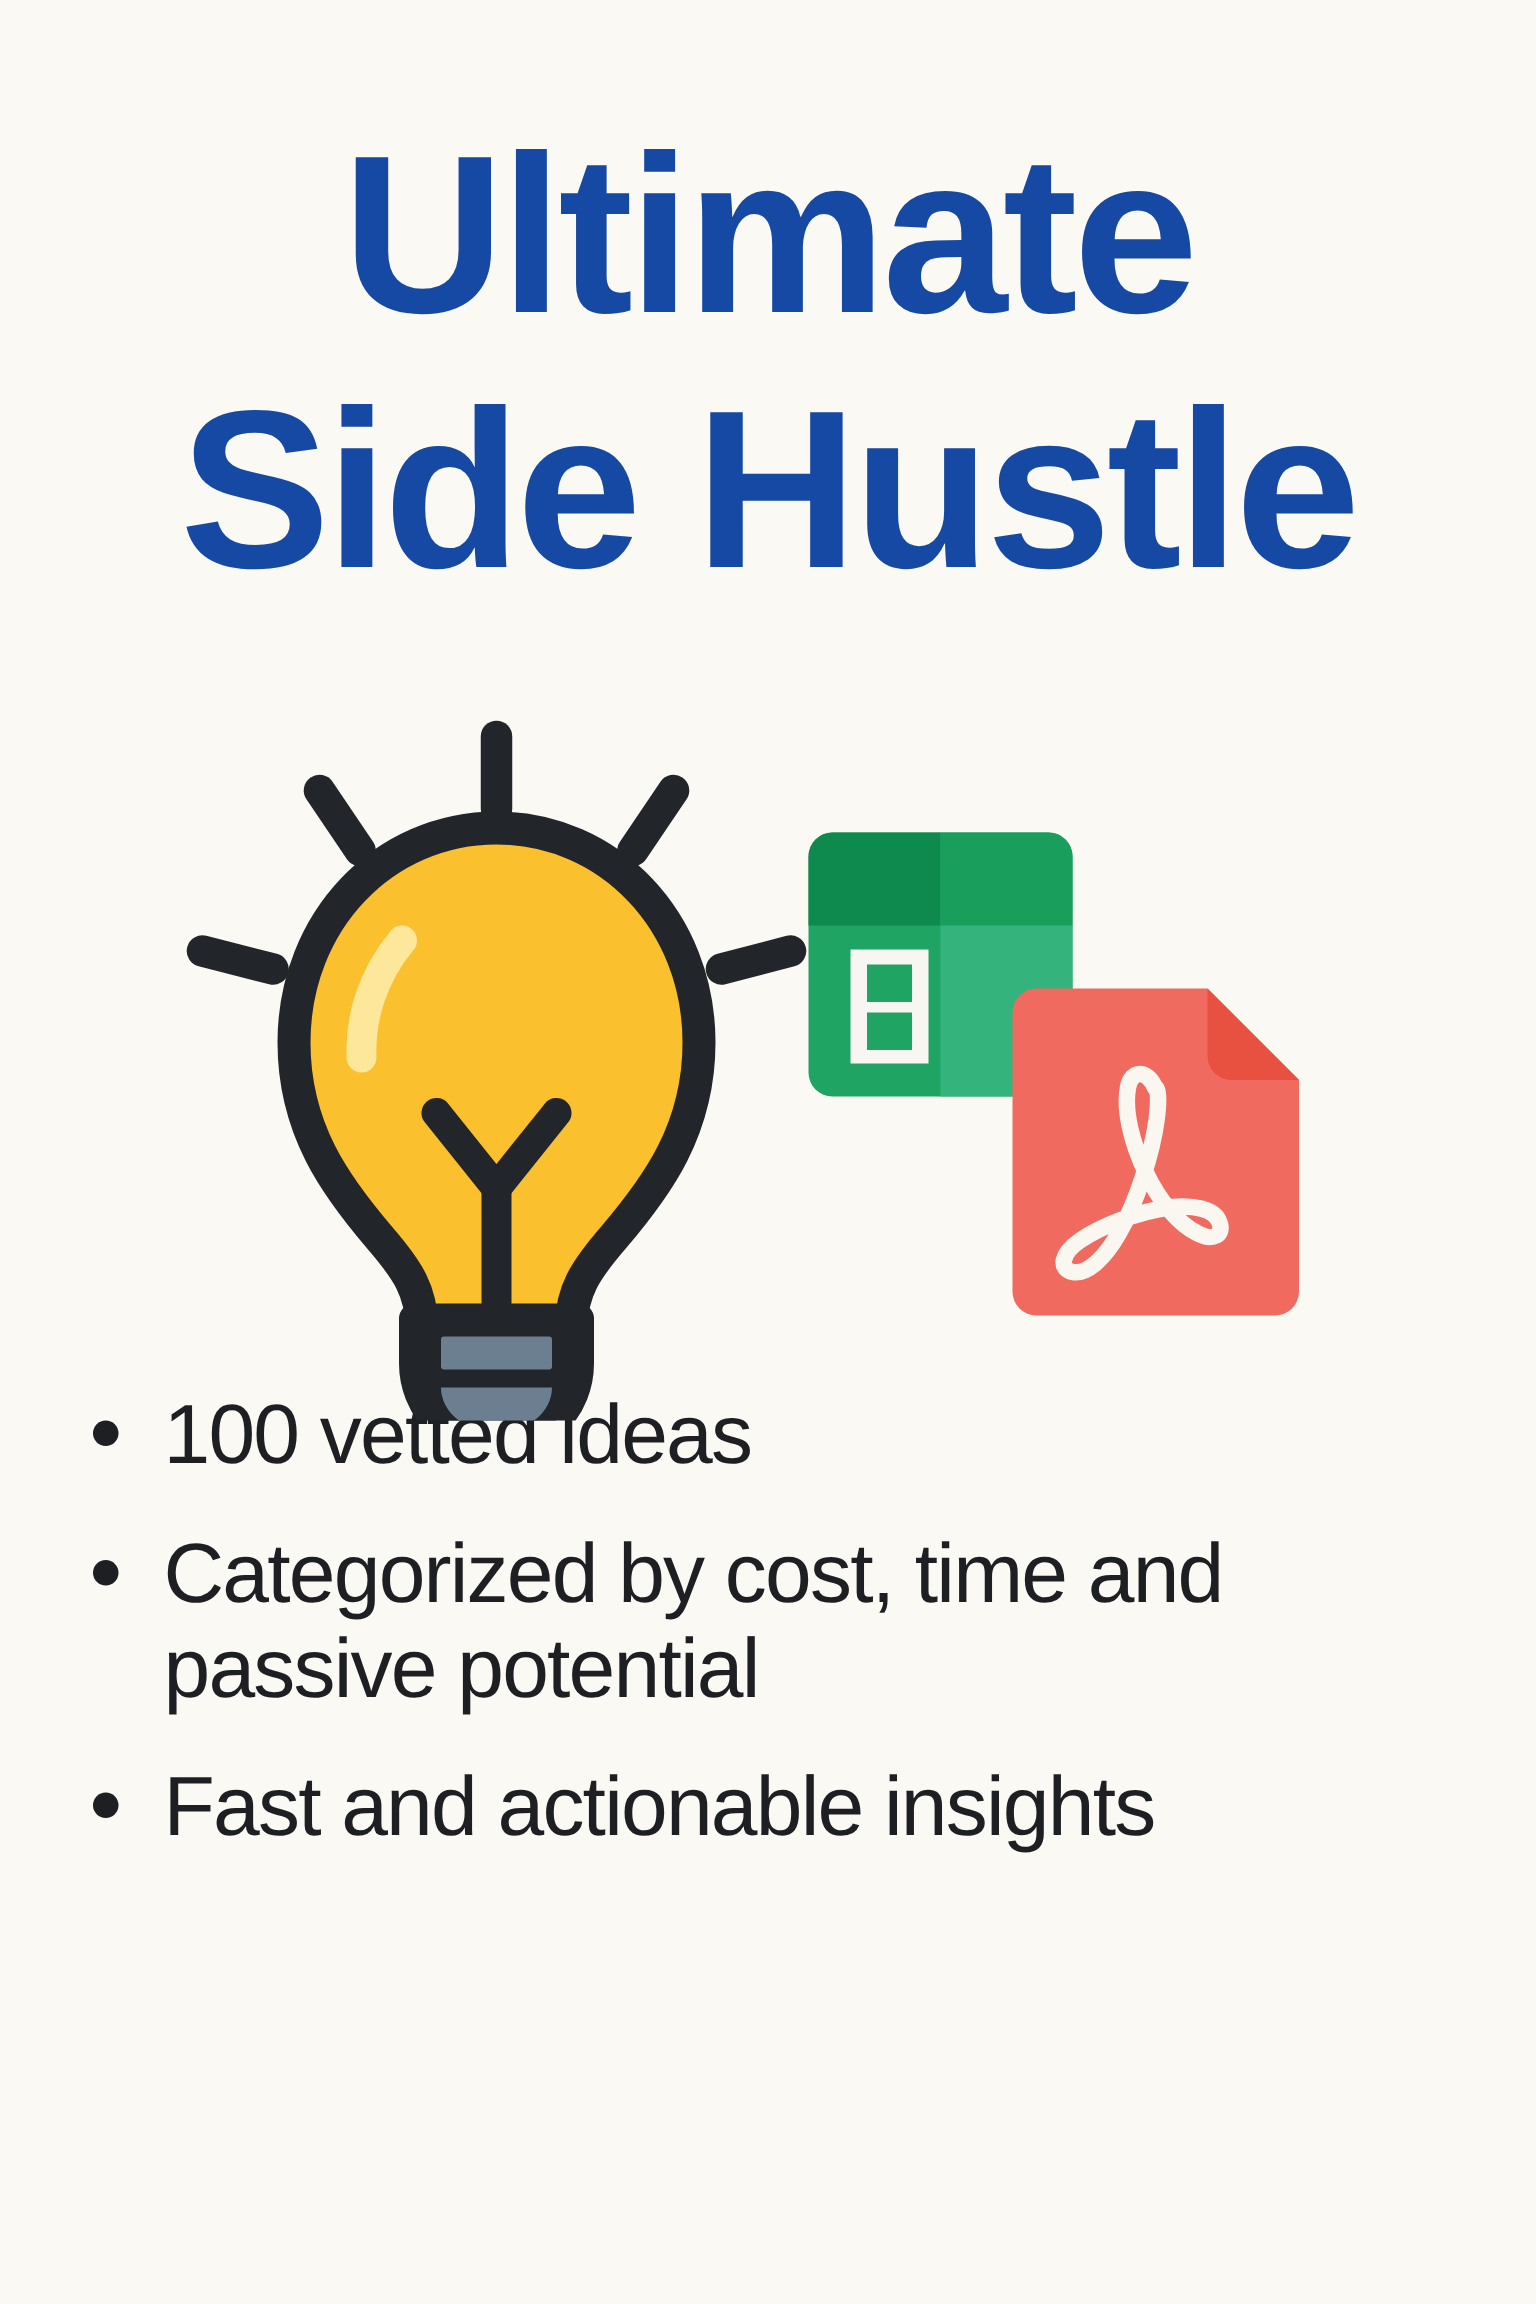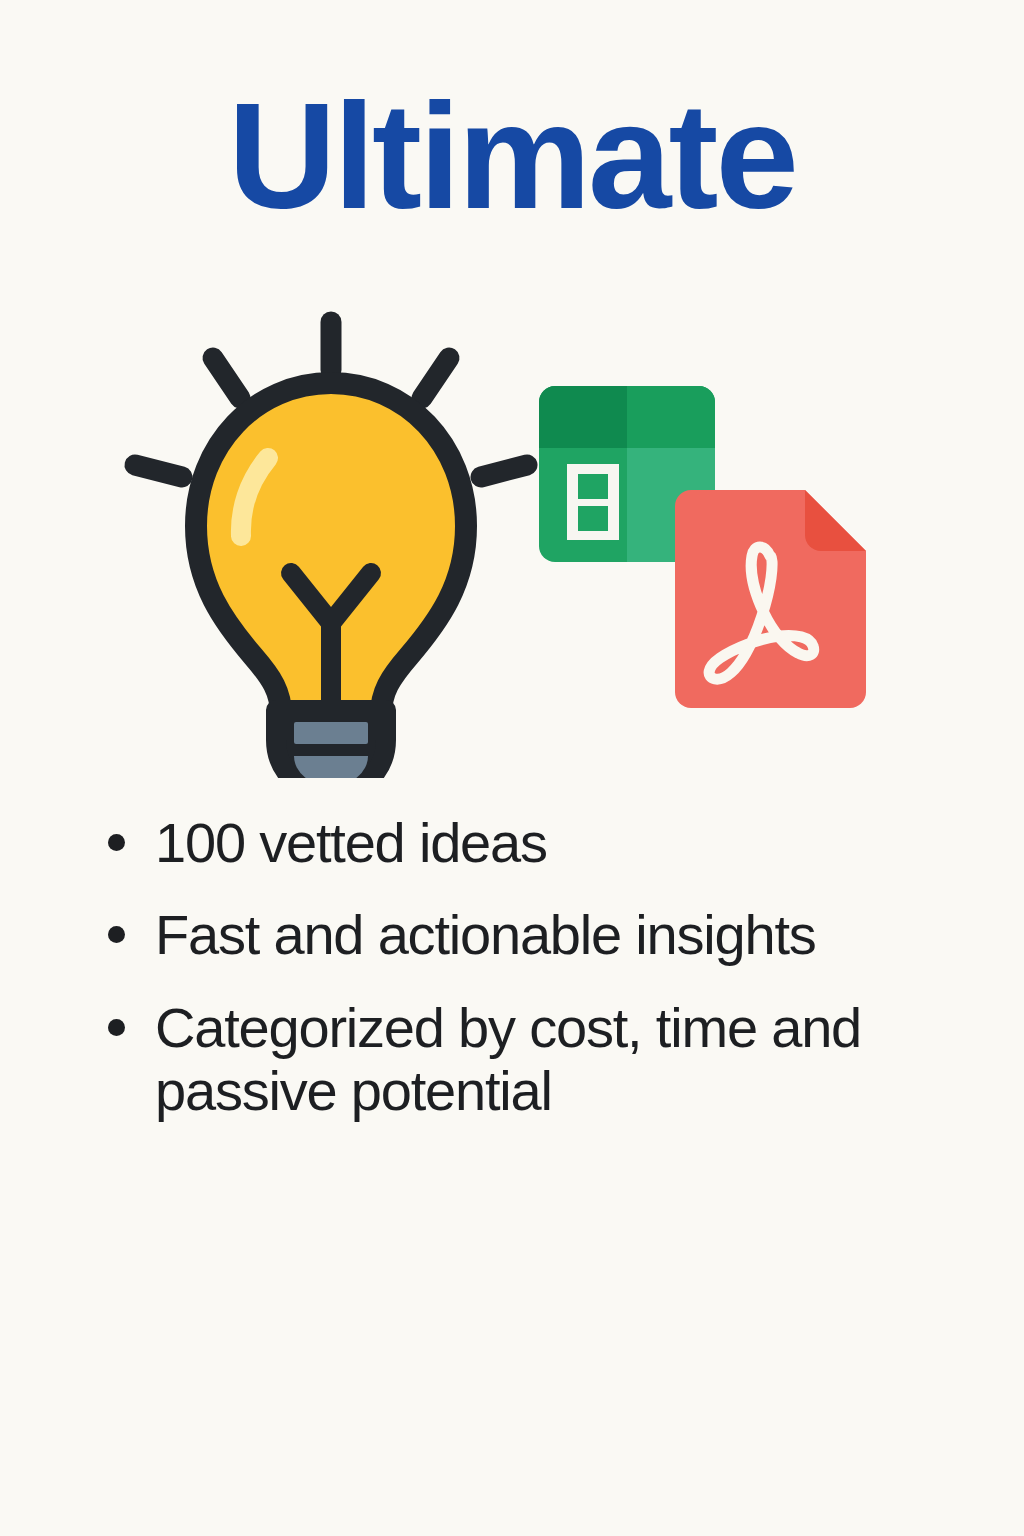--- a/index.html
+++ b/index.html
@@ -57,21 +57,21 @@
   .icon-svg {
     position: absolute;
     left: 0;
     top: 0;
   }
 
   
   .bullets {
     margin-top: 34px;
     width: 1024px;
-    padding-left: 108px;
+    padding-left: 62px;
     padding-right: 40px;
     box-sizing: border-box;
   }
   .bullet-item {
     display: flex;
     align-items: flex-start;
     margin-bottom: 30px;
   }
   .bullet-item:last-child { margin-bottom: 0; }
   .bullet-dot {
@@ -92,20 +92,21 @@
     letter-spacing: -1.2px;
   }
 </style>
 </head>
 <body>
 
 <div class="poster">
 
   <div class="title-block">
     <span class="title-line l1">Ultimate</span>
+    <span class="title-line l2">Side Hustle</span>
   </div>
 
   <div class="icons-row">
     <svg class="icon-svg" width="1024" height="500" viewBox="0 0 1024 500">
 
       <g>
 
         <g stroke="#22262b" stroke-width="21" stroke-linecap="round">
           <line x1="331" y1="44" x2="331" y2="92"></line>
           <line x1="213" y1="80" x2="240" y2="120"></line>
@@ -175,23 +176,23 @@
 
   <div class="bullets">
 
     <div class="bullet-item">
       <span class="bullet-dot"></span>
       <span class="bullet-text">100 vetted ideas</span>
     </div>
 
     <div class="bullet-item">
       <span class="bullet-dot"></span>
-      <span class="bullet-text">Fast and actionable insights</span>
+      <span class="bullet-text">Categorized by cost, time and passive potential</span>
     </div>
 
     <div class="bullet-item">
       <span class="bullet-dot"></span>
-      <span class="bullet-text">Categorized by cost, time and passive potential</span>
+      <span class="bullet-text">Fast and actionable insights</span>
     </div>
 
   </div>
 
 </div>
 
 </body></html>

